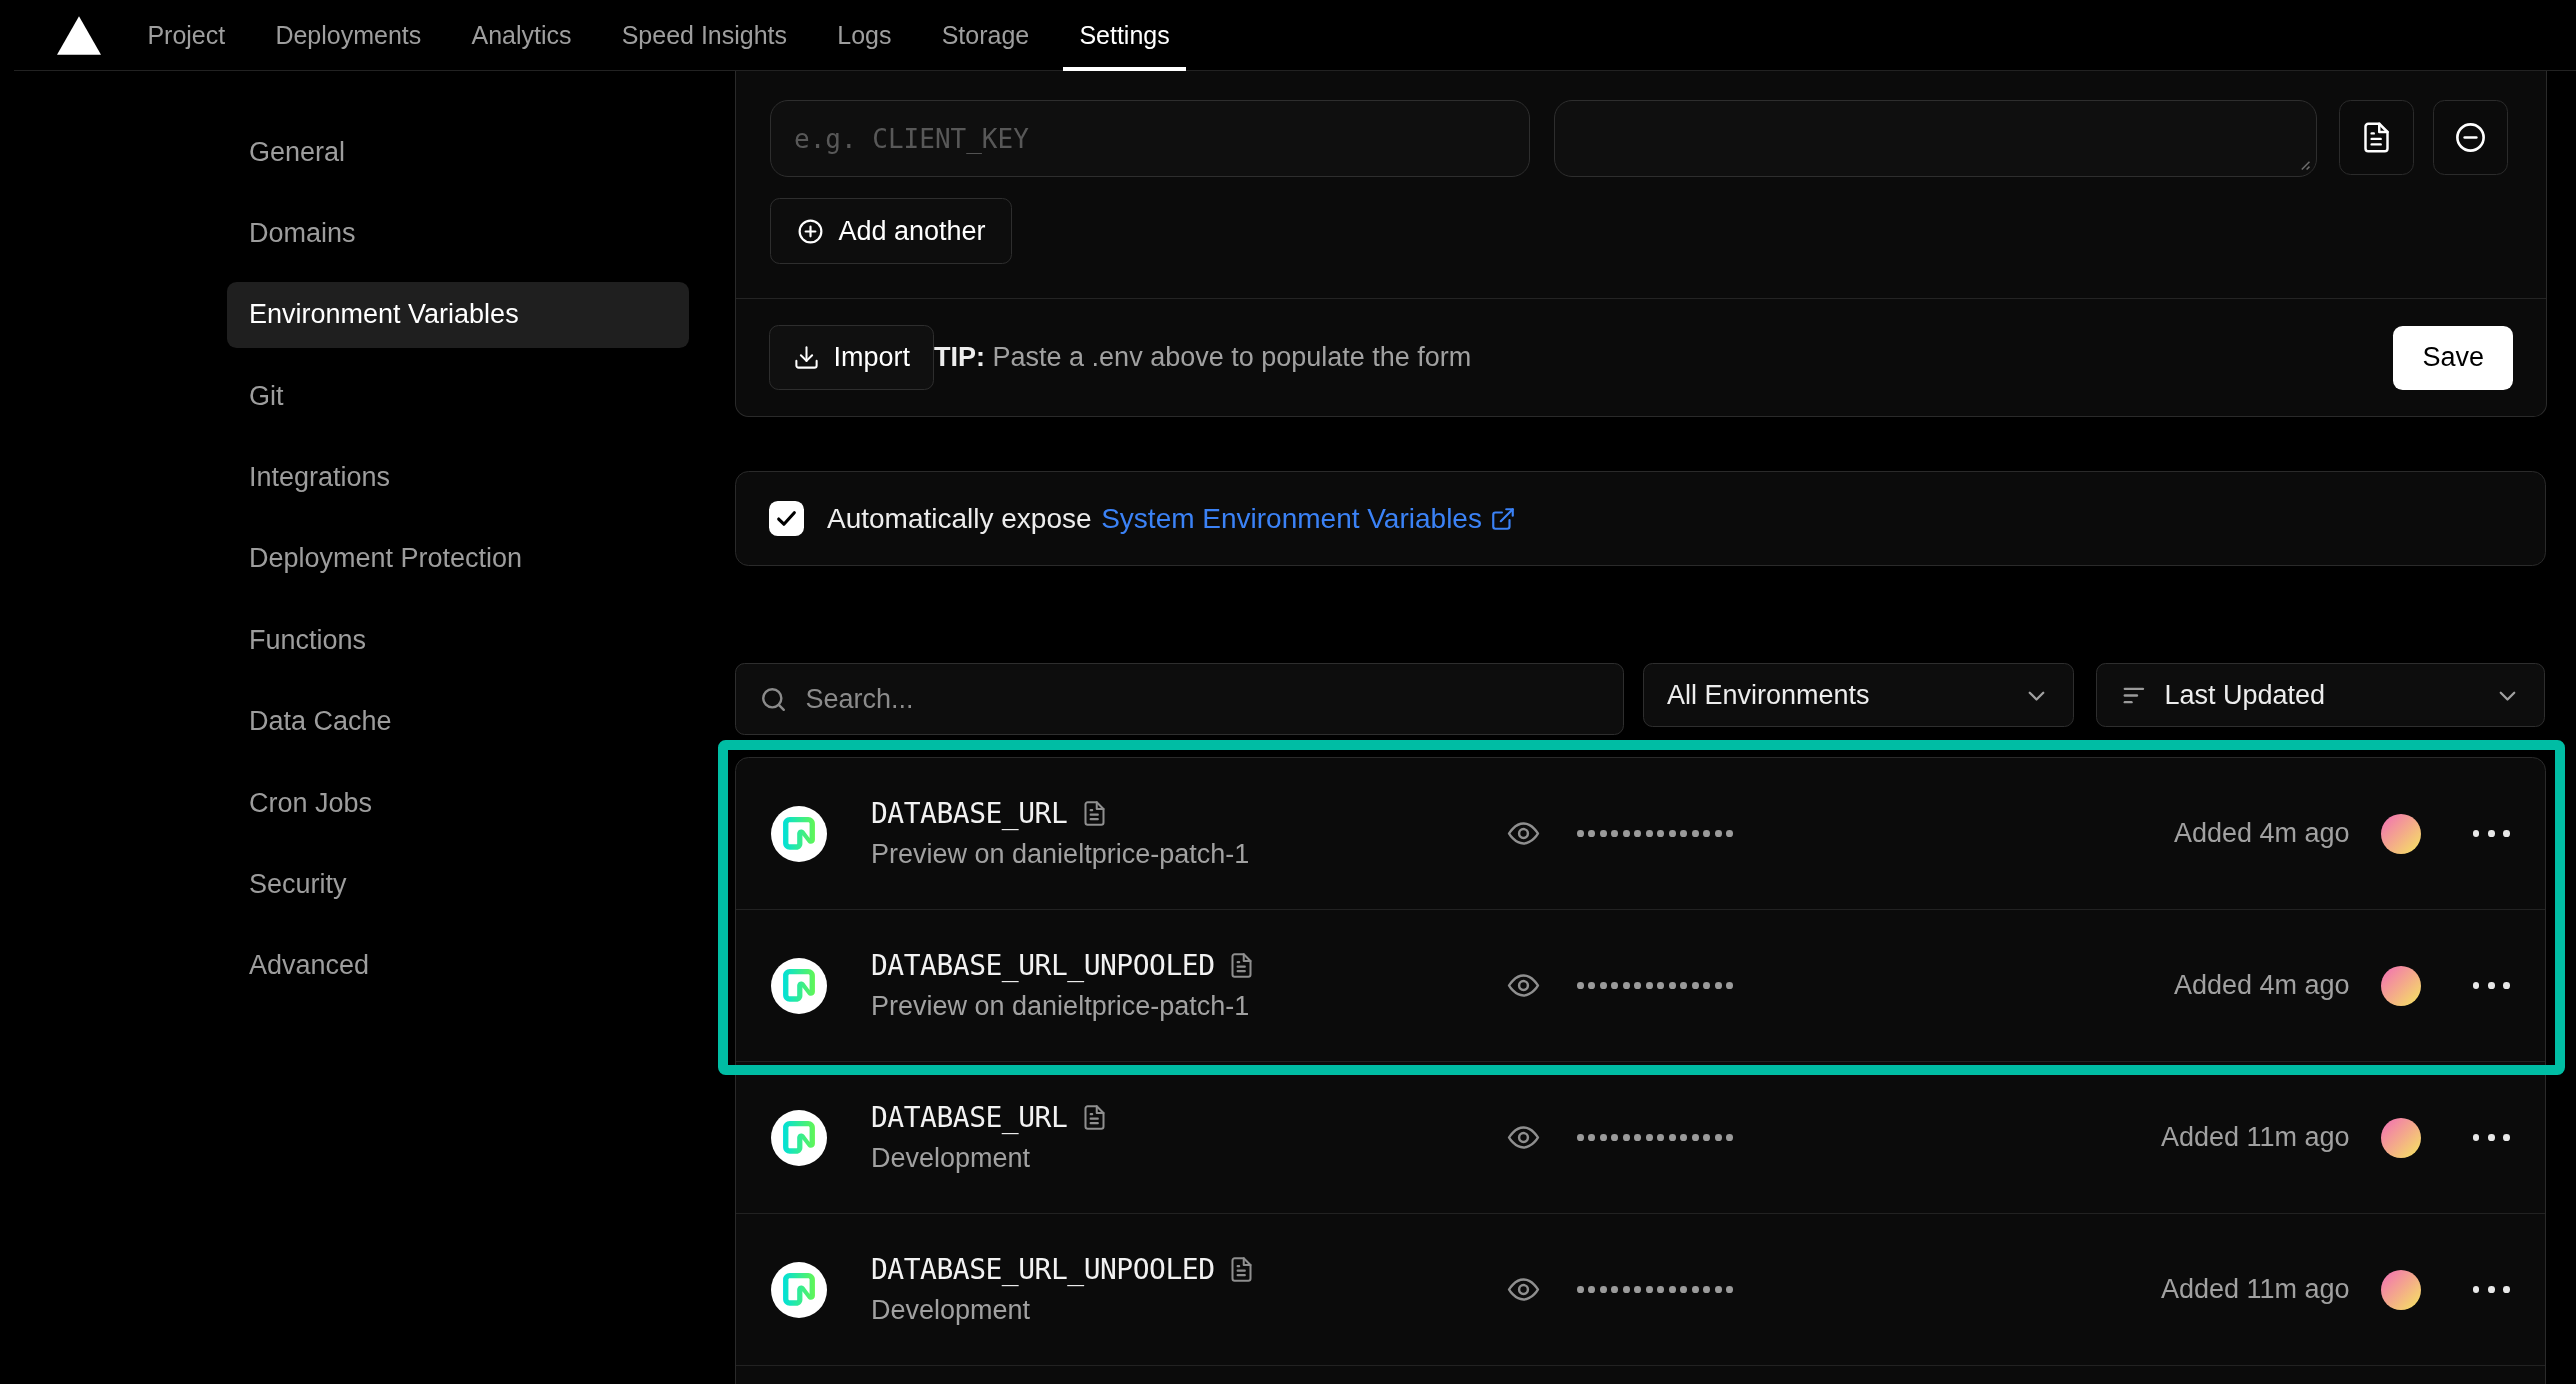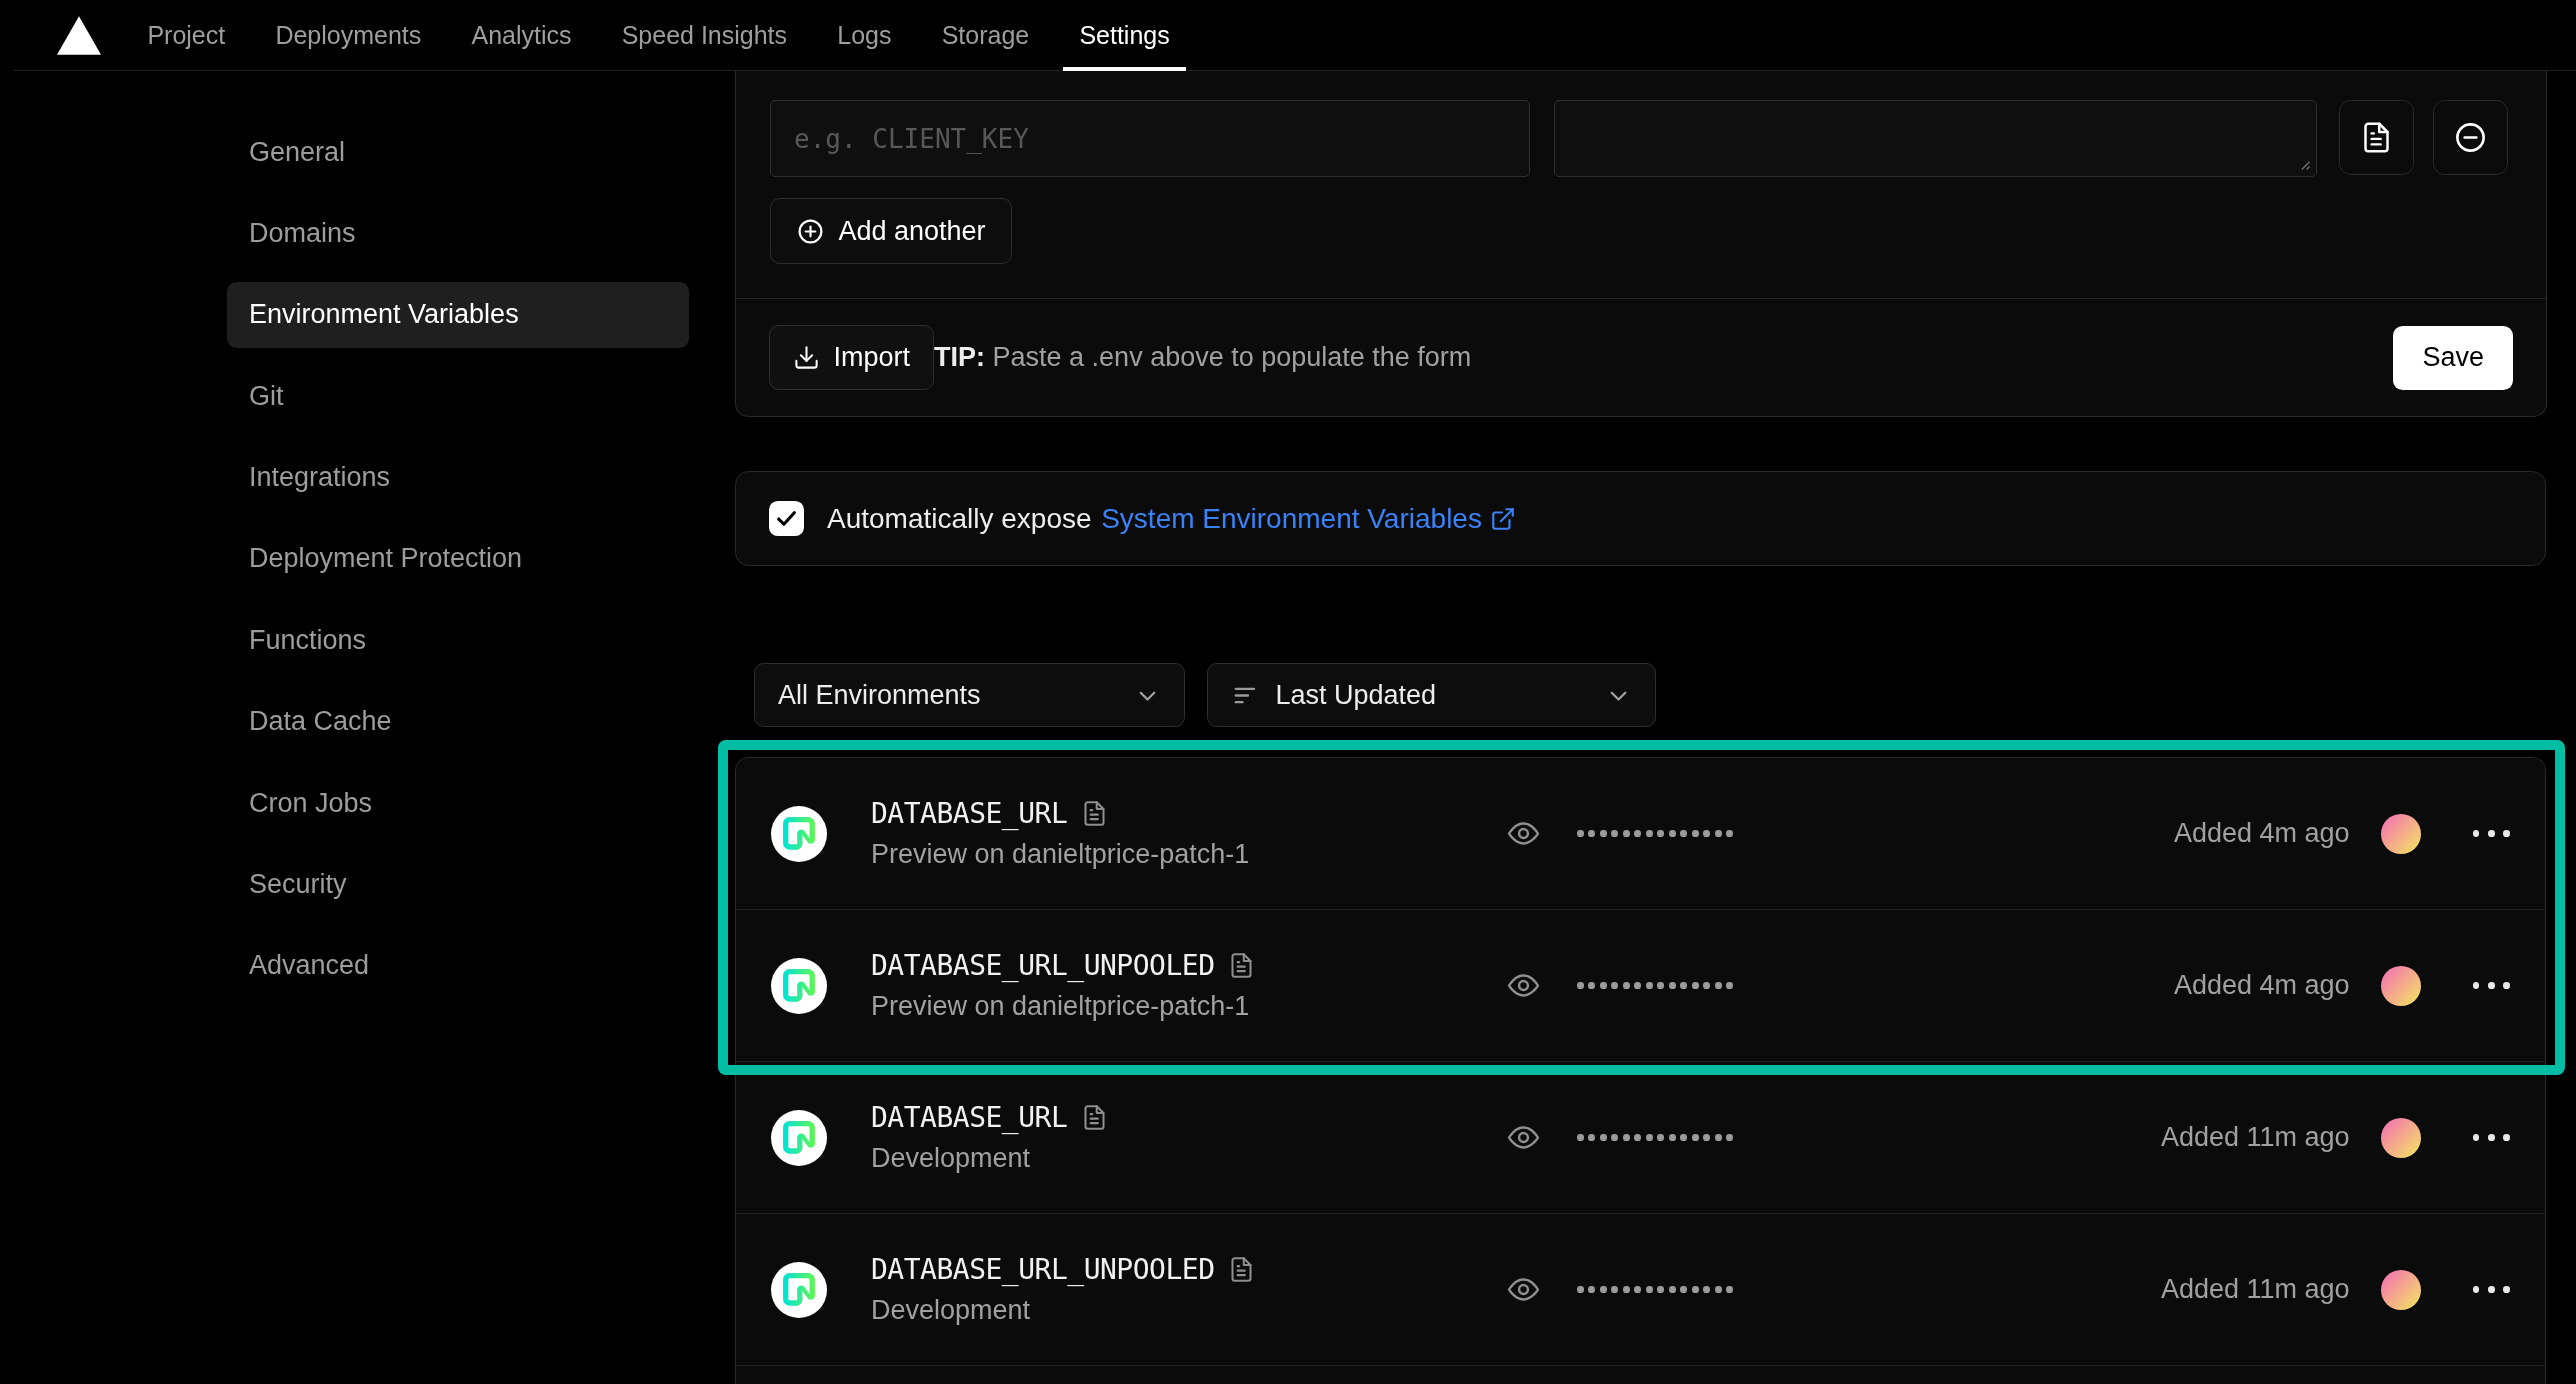--- a/index.html
+++ b/index.html
@@ -22,21 +22,21 @@
   .side-item { height:66px; margin-bottom:15.4px; display:flex; align-items:center;
                padding-left:22px; font-size:27px; color:#9d9d9d; border-radius:9.6px; cursor:pointer; }
   .side-item.active { background:#1f1f1f; color:#fff; font-weight:500; }
 
   
   .card { position:absolute; background:#0b0b0b; border:1.9px solid #2a2a2a; border-radius:13.5px; }
 
   .form-card { left:735px; top:71px; width:1812px; height:346px;
                border-top:none; border-radius:0 0 13.5px 13.5px; }
   .field { position:absolute; top:29px; height:77px; background:#0f0f0f;
-           border:1.9px solid #2e2e2e; border-radius:5px; }
+           border:1.9px solid #2e2e2e; border-radius:18px; }
   .key-field { left:34px; width:760px; }
   .value-field { left:818px; width:763px; }
   .field input, .field textarea { width:100%; height:100%; background:transparent; border:none; outline:none;
            color:#ededed; font-size:26px; padding:0 23px;
            font-family:"DejaVu Sans Mono", monospace; resize:none; }
   .field textarea { padding-top:21px; }
   .field input::placeholder, .field textarea::placeholder { color:#585858; }
   .resize-handle { position:absolute; right:4.8px; bottom:4.8px; }
   .icon-btn { position:absolute; top:29px; width:75px; height:75px; background:#0b0b0b;
               border:1.9px solid #2b2b2b; border-radius:11.6px;
@@ -212,20 +212,29 @@
             <path d="M18 13v6a2 2 0 0 1-2 2H5a2 2 0 0 1-2-2V8a2 2 0 0 1 2-2h6"></path>
             <polyline points="15 3 21 3 21 9"></polyline>
             <line x1="10" y1="14" x2="21" y2="3"></line>
           </svg>
       </span>
     </span>
   </div>
 </div>
 
 <div class="toolbar">
+  <div class="search-box">
+    <span>
+      <svg width="29" height="29" viewBox="0 0 24 24" fill="none" stroke="#8b8b8b" stroke-width="2" stroke-linecap="round">
+          <circle cx="11" cy="11" r="7.5"></circle>
+          <line x1="20.5" y1="20.5" x2="16.4" y2="16.4"></line>
+        </svg>
+    </span>
+    <input placeholder="Search..." style="">
+  </div>
   <div class="select env-select">
     <span>All Environments</span>
     <span class="chev">
       <svg width="27" height="27" viewBox="0 0 24 24" fill="none" stroke="#a1a1a1" stroke-width="2" stroke-linecap="round" stroke-linejoin="round">
           <polyline points="6 9.5 12 15.5 18 9.5"></polyline>
         </svg>
     </span>
   </div>
   <div class="select sort-select">
     <span>

